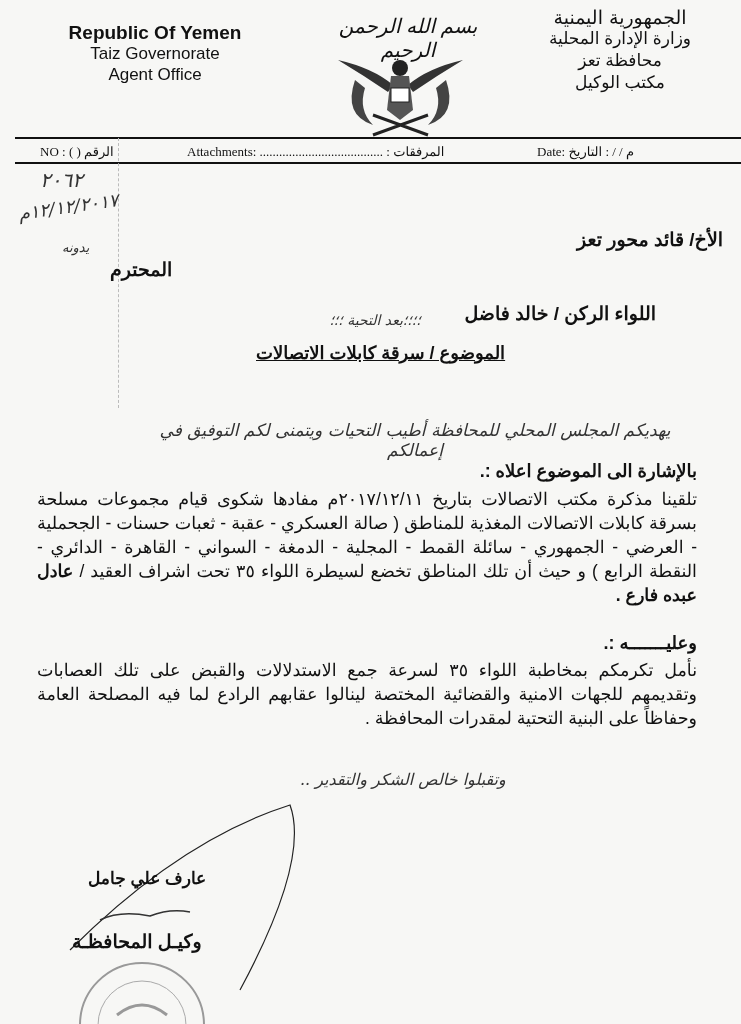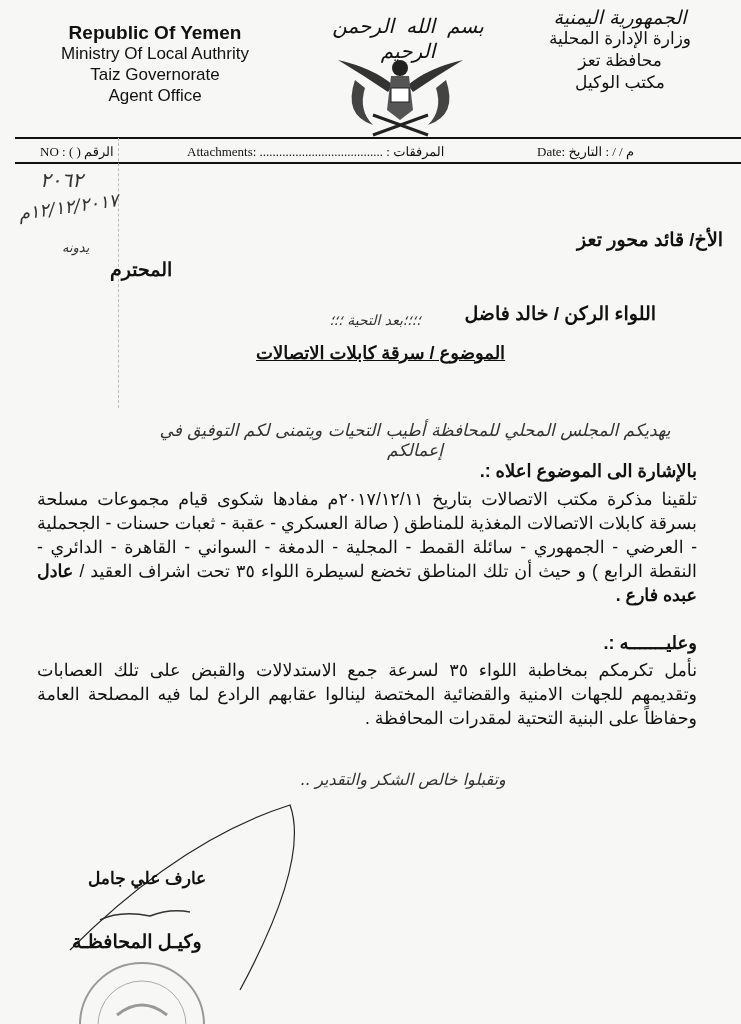--- a/index.html
+++ b/index.html
@@ -2,38 +2,37 @@
 <html><head>
 <meta charset="utf-8">
 <style>
   html,body{margin:0;padding:0;}
   body{width:741px;height:1024px;background:#f7f7f5;position:relative;overflow:hidden;color:#111;font-family:"Liberation Sans",sans-serif;}
   .abs{position:absolute;}
   .en-head{left:40px;top:22px;width:230px;text-align:center;line-height:21px;}
   .en-head .t1{font-weight:bold;font-size:19px;}
   .en-head .t2{font-size:17px;}
   .ar-head{left:520px;top:6px;width:200px;text-align:center;direction:rtl;line-height:22px;font-size:17px;}
-  .ar-head .t1{font-family:"DejaVu Serif",serif;font-style:italic;font-size:19px;}
-  .basmala{left:318px;top:14px;width:180px;text-align:center;font-family:Liberation Mono, monospace;font-style:italic;font-size:20px;direction:rtl;}
+  .ar-head .t1{font-family:"DejaVu Serif",serif;font-size:19px;}
+  .basmala{left:318px;top:14px;width:180px;text-align:center;font-family:Liberation Sans, sans-serif;font-style:italic;font-size:20px;direction:rtl;}
   .emblem{left:333px;top:40px;width:135px;height:100px;}
   .rule{left:15px;width:726px;height:2px;background:#111;}
   .meta{top:142px;left:15px;width:726px;height:22px;font-family:"Liberation Serif",serif;font-size:13px;text-decoration:underline;}
   .meta span{position:absolute;top:2px;white-space:nowrap;}
   .vline{left:118px;top:138px;width:1px;height:270px;border-left:1px dashed #bbb;}
   .hand{font-family:"DejaVu Serif",serif;font-style:italic;color:#333;}
   .rtl{direction:rtl;text-align:right;}
   .para{right:44px;width:660px;direction:rtl;text-align:justify;text-align-last:right;font-size:17.5px;line-height:24px;}
   .bold{font-weight:bold;text-align:right;}
 </style>
 </head>
 <body>
 
 <div class="abs en-head">
   <div class="t1">Republic Of Yemen</div>
-  <div class="t2">Ministry Of Local Authrity</div>
   <div class="t2">Taiz Governorate</div>
   <div class="t2">Agent Office</div>
 </div>
 
 <div class="abs basmala">بسم الله الرحمن الرحيم</div>
 
 <svg class="abs emblem" viewBox="0 0 135 100">
   <path d="M5 20 Q40 28 60 45 L55 52 Q30 35 5 20Z" fill="#333"></path>
   <path d="M130 20 Q95 28 75 45 L80 52 Q105 35 130 20Z" fill="#333"></path>
   <path d="M22 40 Q10 75 40 85 Q25 70 32 48Z" fill="#444"></path>

